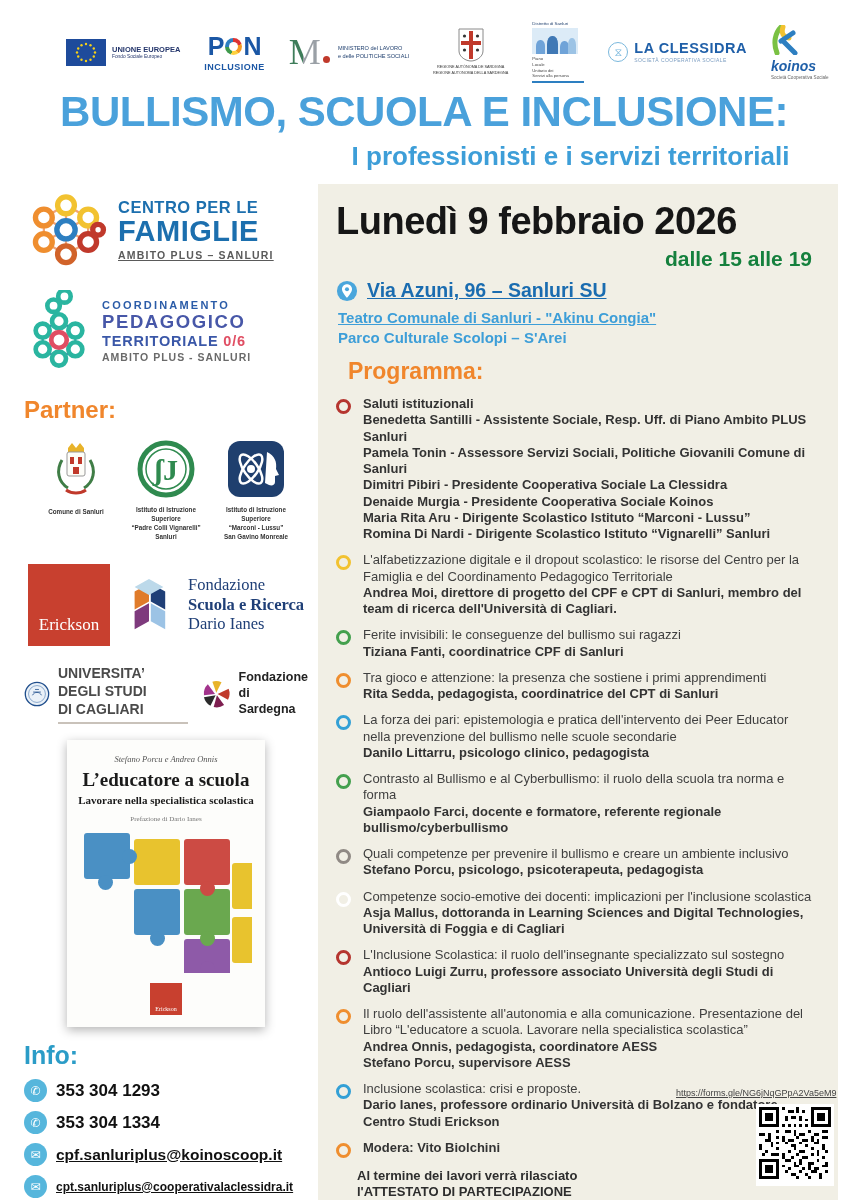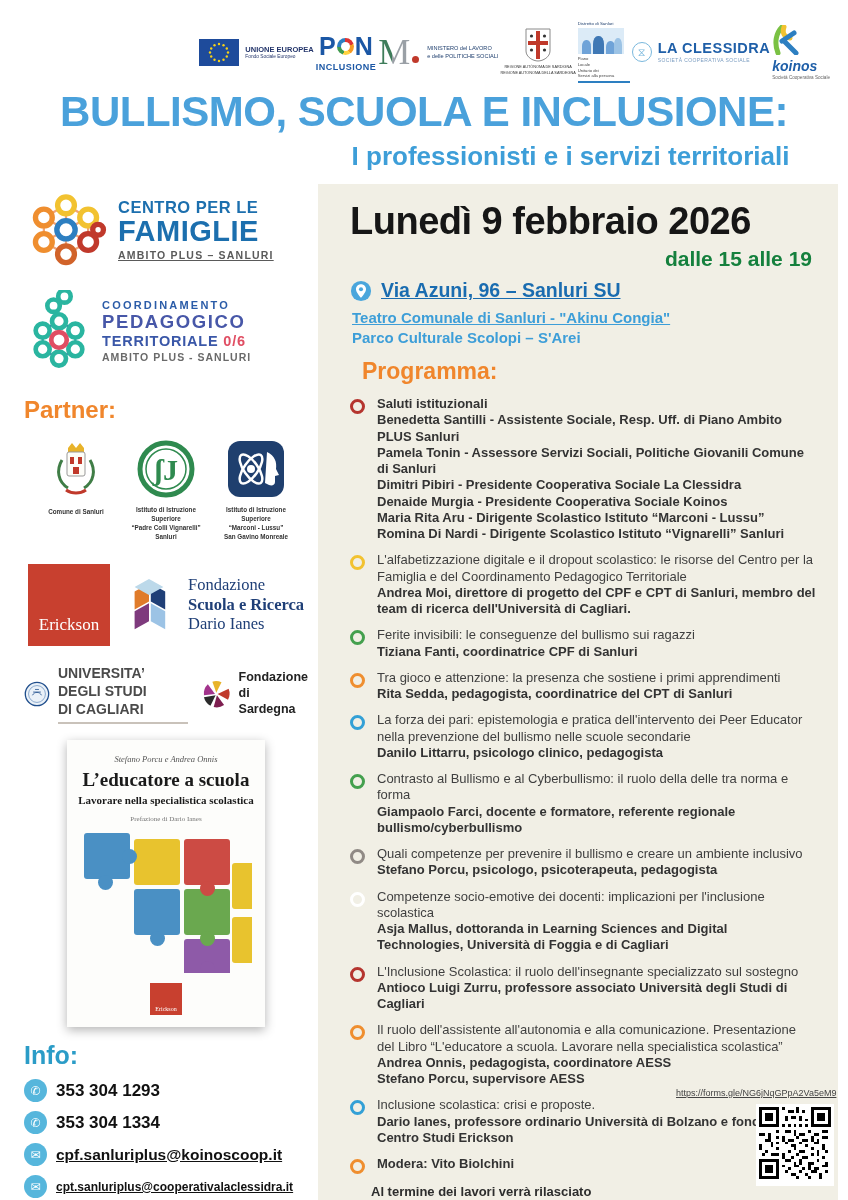--- a/index.html
+++ b/index.html
@@ -2,21 +2,21 @@
 <html><head>
 <meta charset="utf-8">
 <style>
   html,body{margin:0;padding:0;}
   body{width:848px;height:1200px;position:relative;background:#fff;
        font-family:"Liberation Sans",sans-serif;overflow:hidden;color:#222;}
   .pre{white-space:pre-line;}
 
   
   #logo-row{position:absolute;top:16px;left:66px;right:18px;height:72px;
-            display:flex;align-items:center;justify-content:flex-end;gap:2px;}
+            display:flex;align-items:center;justify-content:flex-start;gap:24px;}
   .logo{display:flex;align-items:center;gap:6px;}
   .eu-flag{width:40px;height:27px;background:#1e4b9b;position:relative;flex:none;}
   .eu-txt1{font-size:7.5px;font-weight:700;color:#23356b;}
   .eu-txt2{font-size:4.8px;color:#23356b;}
   .pon-box{text-align:center;}
   .pon-top{display:flex;align-items:center;justify-content:center;gap:1px;}
   .pon-letter{font-size:25px;font-weight:800;color:#1b57a5;letter-spacing:0;}
   .pon-ring{width:17px;height:17px;border-radius:50%;position:relative;
             background:conic-gradient(#d33 0 20%,#f59a23 20% 40%,#ffd23f 40% 55%,#3f9a4d 55% 75%,#2d7fc1 75% 100%);}
   .pon-ring::after{content:"";position:absolute;inset:4px;background:#fff;border-radius:50%;}
@@ -87,21 +87,21 @@
   .c-row{display:flex;align-items:center;gap:9px;margin-top:9px;}
   .ci{width:23px;height:23px;border-radius:50%;background:#56b6dc;color:#fff;flex:none;
       display:flex;align-items:center;justify-content:center;font-size:12px;font-family:"DejaVu Sans",sans-serif;}
   .ci.fb{background:#1877f2;font-family:"Liberation Serif",serif;font-weight:700;font-size:15px;}
   .phone-t{font-size:17px;font-weight:800;color:#111;}
   .email1-t{font-size:15.5px;font-weight:800;color:#111;text-decoration:underline;text-align:center;}
   .email2-t{font-size:12px;font-weight:800;color:#111;text-decoration:underline;}
 
   
   #panel{position:absolute;left:318px;top:184px;width:520px;height:1016px;background:#f1efe5;
-         box-sizing:border-box;padding:16px 22px 10px 32px;}
+         box-sizing:border-box;padding:16px 22px 10px 18px;}
   #date{font-size:38px;font-weight:800;color:#161616;letter-spacing:-.5px;}
   #time{text-align:right;font-size:21px;font-weight:800;color:#15803d;margin-top:4px;padding-right:4px;}
   .addr-row{display:flex;align-items:center;gap:9px;margin-top:8px;}
   #address{font-size:19.5px;font-weight:800;color:#1a6cb0;text-decoration:underline;}
   #venue{margin-top:7px;margin-left:2px;font-size:15px;font-weight:800;color:#3d9ed8;text-decoration:underline;}
   #park{margin-top:3px;margin-left:2px;font-size:15px;font-weight:800;color:#3d9ed8;}
   #prog-label{margin-top:12px;margin-left:12px;font-size:23px;font-weight:800;color:#f0862c;}
   #prog-list{margin-top:11px;}
   .item{display:flex;gap:12px;margin-bottom:10px;}
   .bullet{width:9px;height:9px;border:3px solid #999;border-radius:50%;background:transparent;flex:none;margin-top:3px;}
@@ -449,21 +449,21 @@
     <div class="item">
       <span class="bullet" style="border-color: rgb(51, 160, 214);"></span>
       <div class="itxt">
           <div class="ititle">La forza dei pari: epistemologia e pratica dell'intervento dei Peer Educator nella prevenzione del bullismo nelle scuole secondarie</div>
           <div class="ispk pre">Danilo Littarru, psicologo clinico, pedagogista</div>
         </div>
     </div>
     <div class="item">
       <span class="bullet" style="border-color: rgb(68, 160, 78);"></span>
       <div class="itxt">
-          <div class="ititle">Contrasto al Bullismo e al Cyberbullismo: il ruolo della delle tra norma e forma</div>
+          <div class="ititle">Contrasto al Bullismo e al Cyberbullismo: il ruolo della scuola tra norma e forma</div>
           <div class="ispk pre">Giampaolo Farci, docente e formatore, referente regionale bullismo/cyberbullismo</div>
         </div>
     </div>
     <div class="item">
       <span class="bullet" style="border-color: rgb(144, 138, 133);"></span>
       <div class="itxt">
           <div class="ititle">Quali competenze per prevenire il bullismo e creare un ambiente inclusivo</div>
           <div class="ispk pre">Stefano Porcu, psicologo, psicoterapeuta, pedagogista</div>
         </div>
     </div>

